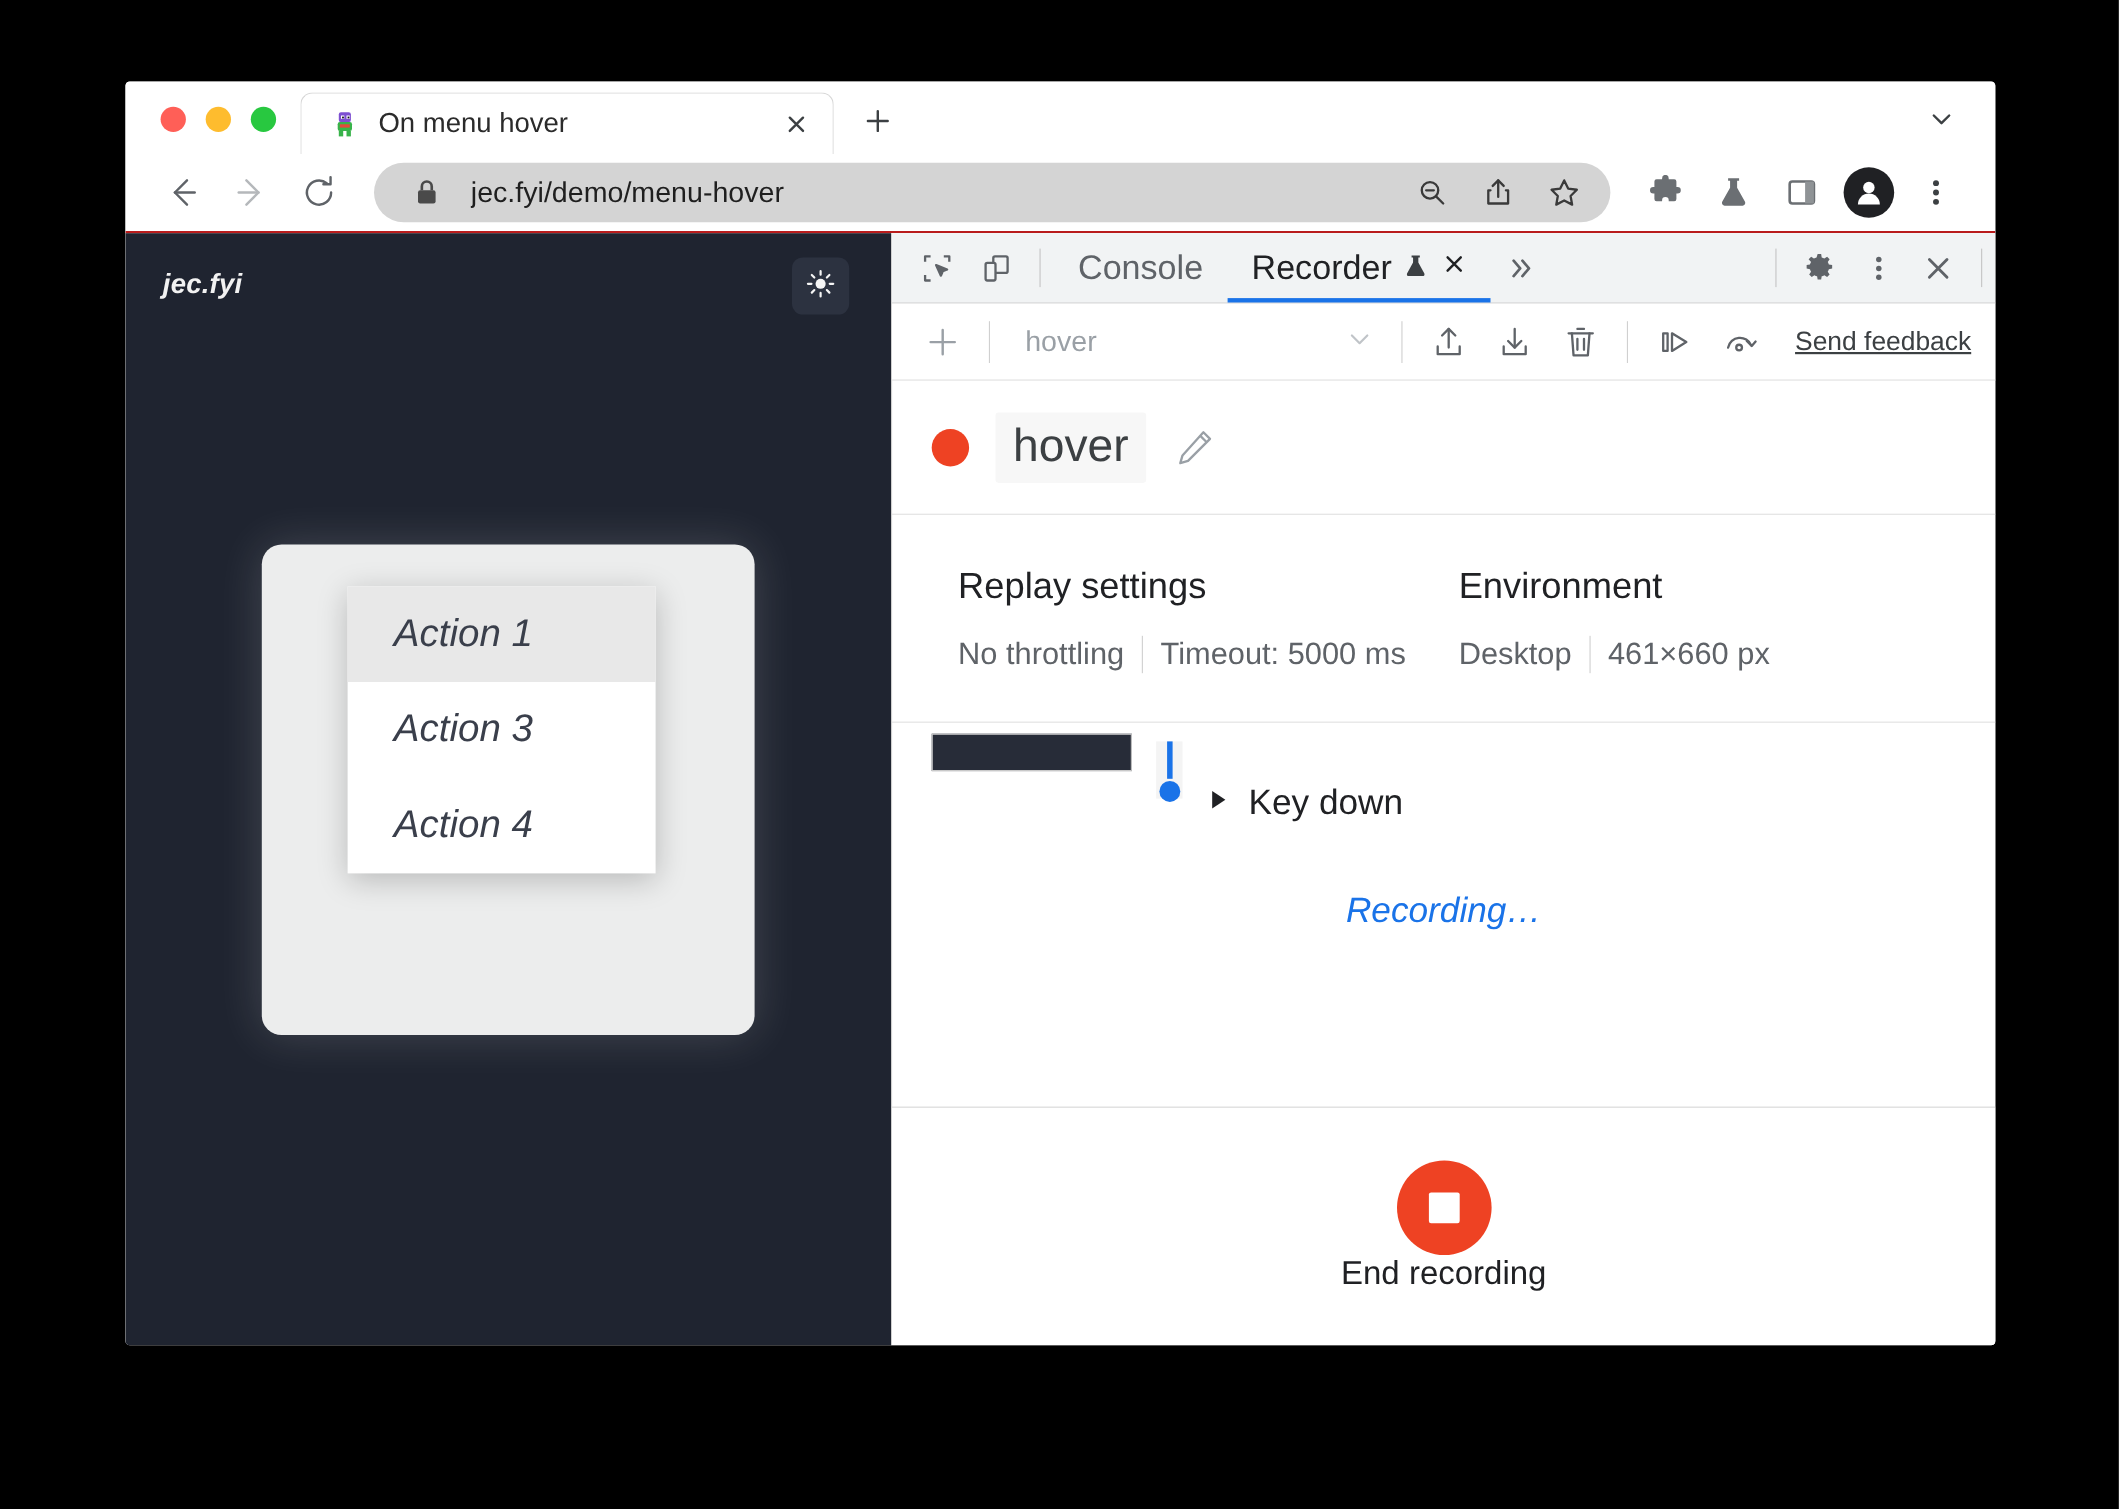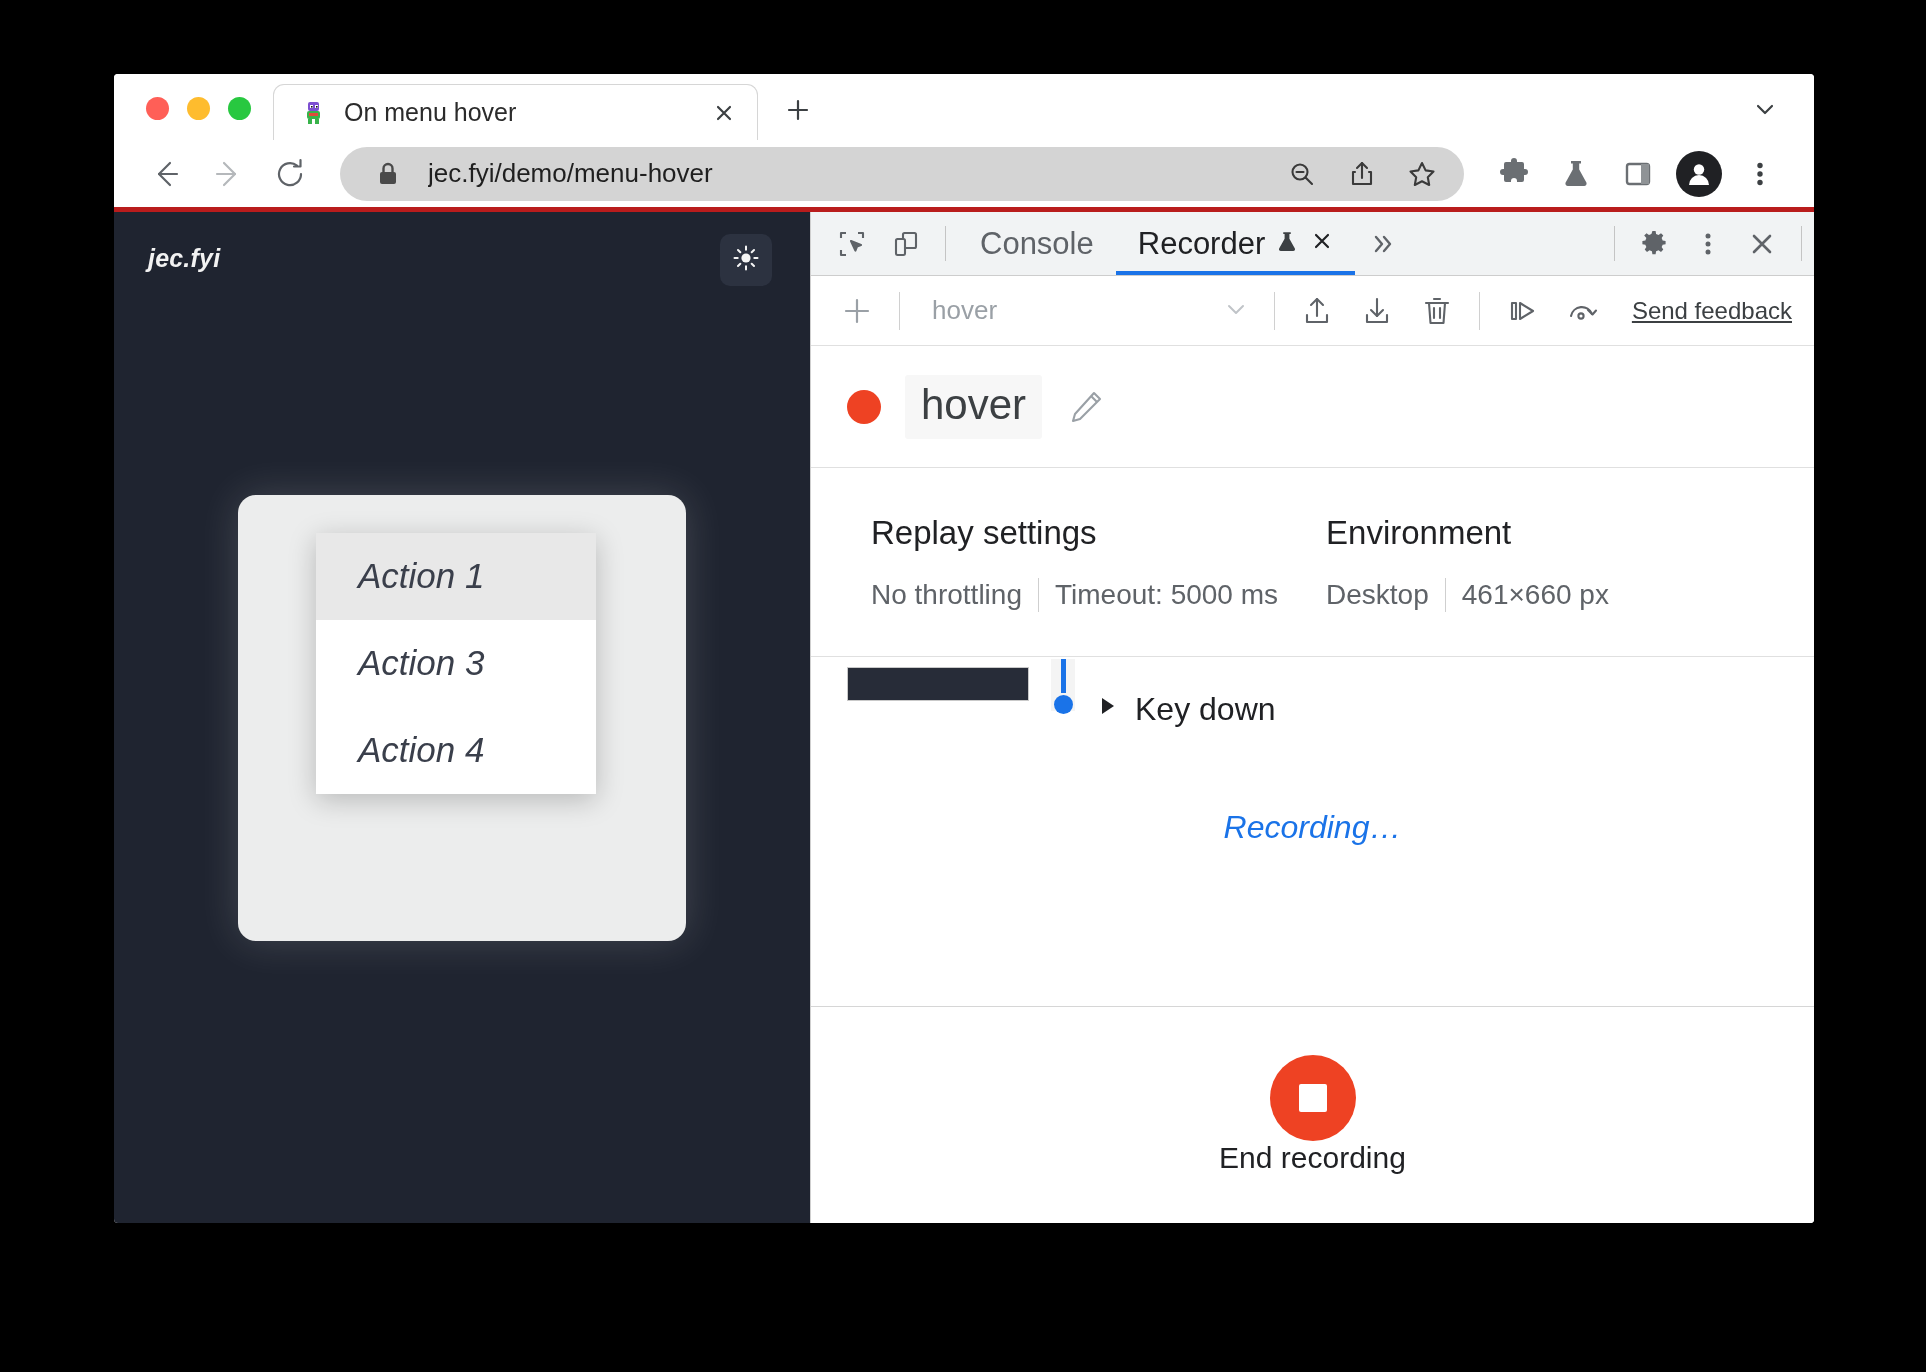--- a/index.html
+++ b/index.html
@@ -73,21 +73,21 @@
   .tabstrip-right {
     margin-left: auto;
     padding: 0 34px 12px 0;
     color: #3c3c3c;
   }
 
   
   .toolbar {
     height: 72px;
     background: #ffffff;
-    border-bottom: 5px solid #b91c1c;
+    border-bottom: 2px solid #b91c1c;
     display: flex; align-items: center;
     padding: 0 26px 0 24px;
     gap: 6px;
   }
   .tb-btn {
     width: 56px; height: 56px;
     display: flex; align-items: center; justify-content: center;
     border-radius: 50%;
     color: #5f6368;
     flex: none;
@@ -272,22 +272,22 @@
     border-bottom: 1px solid #d6d6d6;
     overflow: hidden;
   }
   .dark-block {
     position: absolute; left: 36px; top: 10px;
     width: 182px; height: 34px;
     background: #272c38;
     border: 1px solid #c9c9c9;
   }
   .step-row {
-    position: absolute; left: 228px; top: 2px;
-    display: flex; align-items: center;
+    position: absolute; left: 228px; top: 17px;
+    display: flex; align-items: flex-end;
   }
   .timeline {
     position: relative; width: 48px; height: 74px; flex: none;
   }
   .timeline .tl-bg { position:absolute; left: 12px; top: 0; width: 24px; height: 52px; background: #f4f4f4; }
   .timeline .tl-line { position: absolute; left: 22px; top: 0; width: 5px; height: 34px; background: #1a73e8; }
   .timeline .tl-dot { position: absolute; left: 15px; top: 36px; width: 19px; height: 19px; border-radius: 50%; background: #1a73e8; }
   .step-label {
     display: flex; align-items: center; gap: 18px;
     margin-top: 26px; margin-left: 12px;

